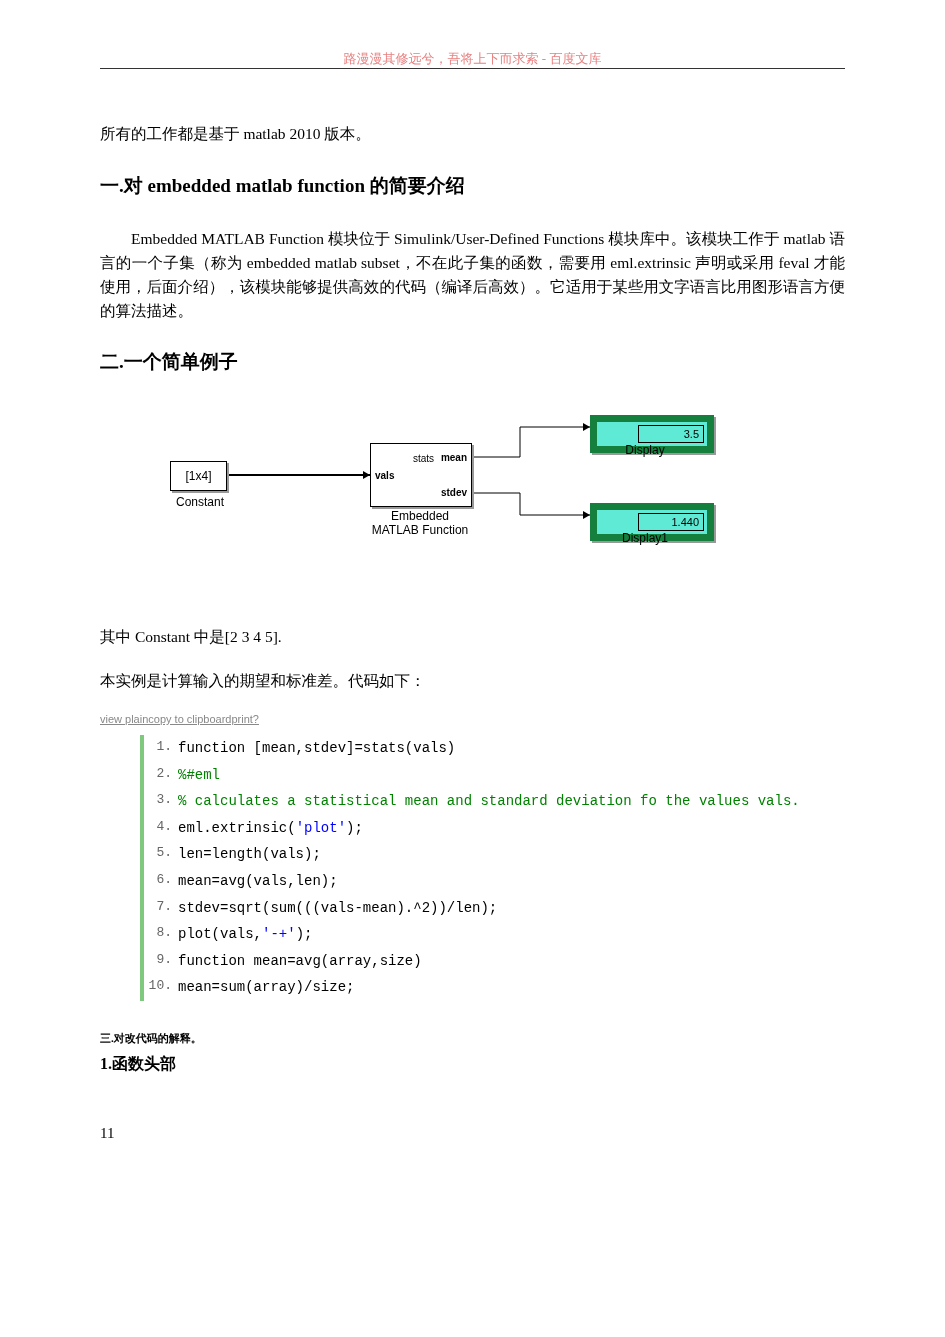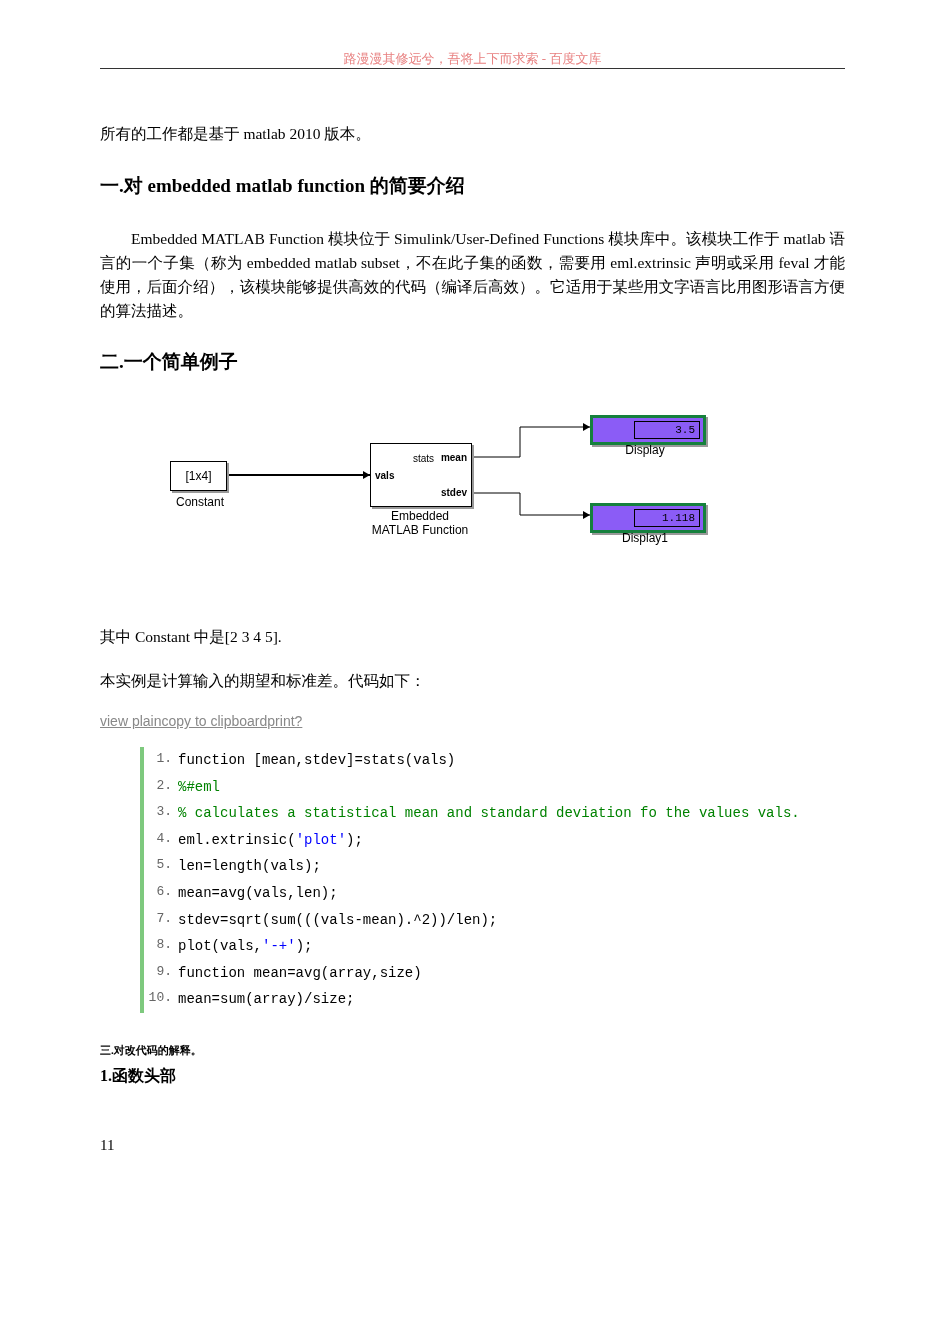--- a/index.html
+++ b/index.html
@@ -65,26 +65,26 @@
     box-shadow: 2px 2px 0 #999;
   }
   .blk-label {
     position: absolute;
     font-family: Arial, sans-serif;
     font-size: 12px;
     text-align: center;
   }
   .display-blk {
     position: absolute;
-    border: 3px solid #15803d;
-    background: #8b5cf6;
+    border: 7px solid #15803d;
+    background: #5eead4;
     box-shadow: 2px 2px 0 #999;
     height: 24px;
     width: 110px;
-    font-family: Liberation Mono, monospace;
+    font-family: Liberation Sans, sans-serif;
     font-size: 12px;
   }
   .display-inner {
     position: absolute;
     right: 3px; top: 3px;
     width: 60px; height: 16px;
     border: 1px solid #000;
     font-size: 11px;
     text-align: right;
     padding-right: 4px;
@@ -96,25 +96,25 @@
     width: 560px; height: 180px;
   }
   .port-text {
     font-family: Arial, sans-serif;
     font-size: 10px;
     font-weight: bold;
   }
 
   
   .code-toolbar {
-    font-size: 14px;
+    font-size: 11px;
     color: #888;
     text-decoration: underline;
     font-family: Arial, sans-serif;
-    margin-bottom: 18px;
+    margin-bottom: 10px;
   }
   .code-block {
     border-left: 4px solid #7ec97e;
     margin-left: 40px;
     padding-left: 0;
     font-family: "Courier New", monospace;
     font-size: 14px;
   }
   .code-line {
     display: flex;
@@ -194,21 +194,21 @@
     </div>
     <div class="blk-label" style="left:210px; top:104px; width:100px;">Embedded</div>
     <div class="blk-label" style="left:200px; top:118px; width:120px;">MATLAB Function</div>
 
     <div class="display-blk" style="left:430px; top:10px;">
       <div class="display-inner">3.5</div>
     </div>
     <div class="blk-label" style="left:430px; top:38px; width:110px;">Display</div>
 
     <div class="display-blk" style="left:430px; top:98px;">
-      <div class="display-inner">1.118</div>
+      <div class="display-inner">1.440</div>
     </div>
     <div class="blk-label" style="left:430px; top:126px; width:110px;">Display1</div>
   </div>
 
   <div class="para-noindent" style="margin-top:30px;">其中 Constant 中是[2 3 4 5].</div>
   <div class="para-noindent">本实例是计算输入的期望和标准差。代码如下：</div>
 
   <div class="code-toolbar">view plaincopy to clipboardprint?</div>
 
   <div class="code-block" id="code-block">

